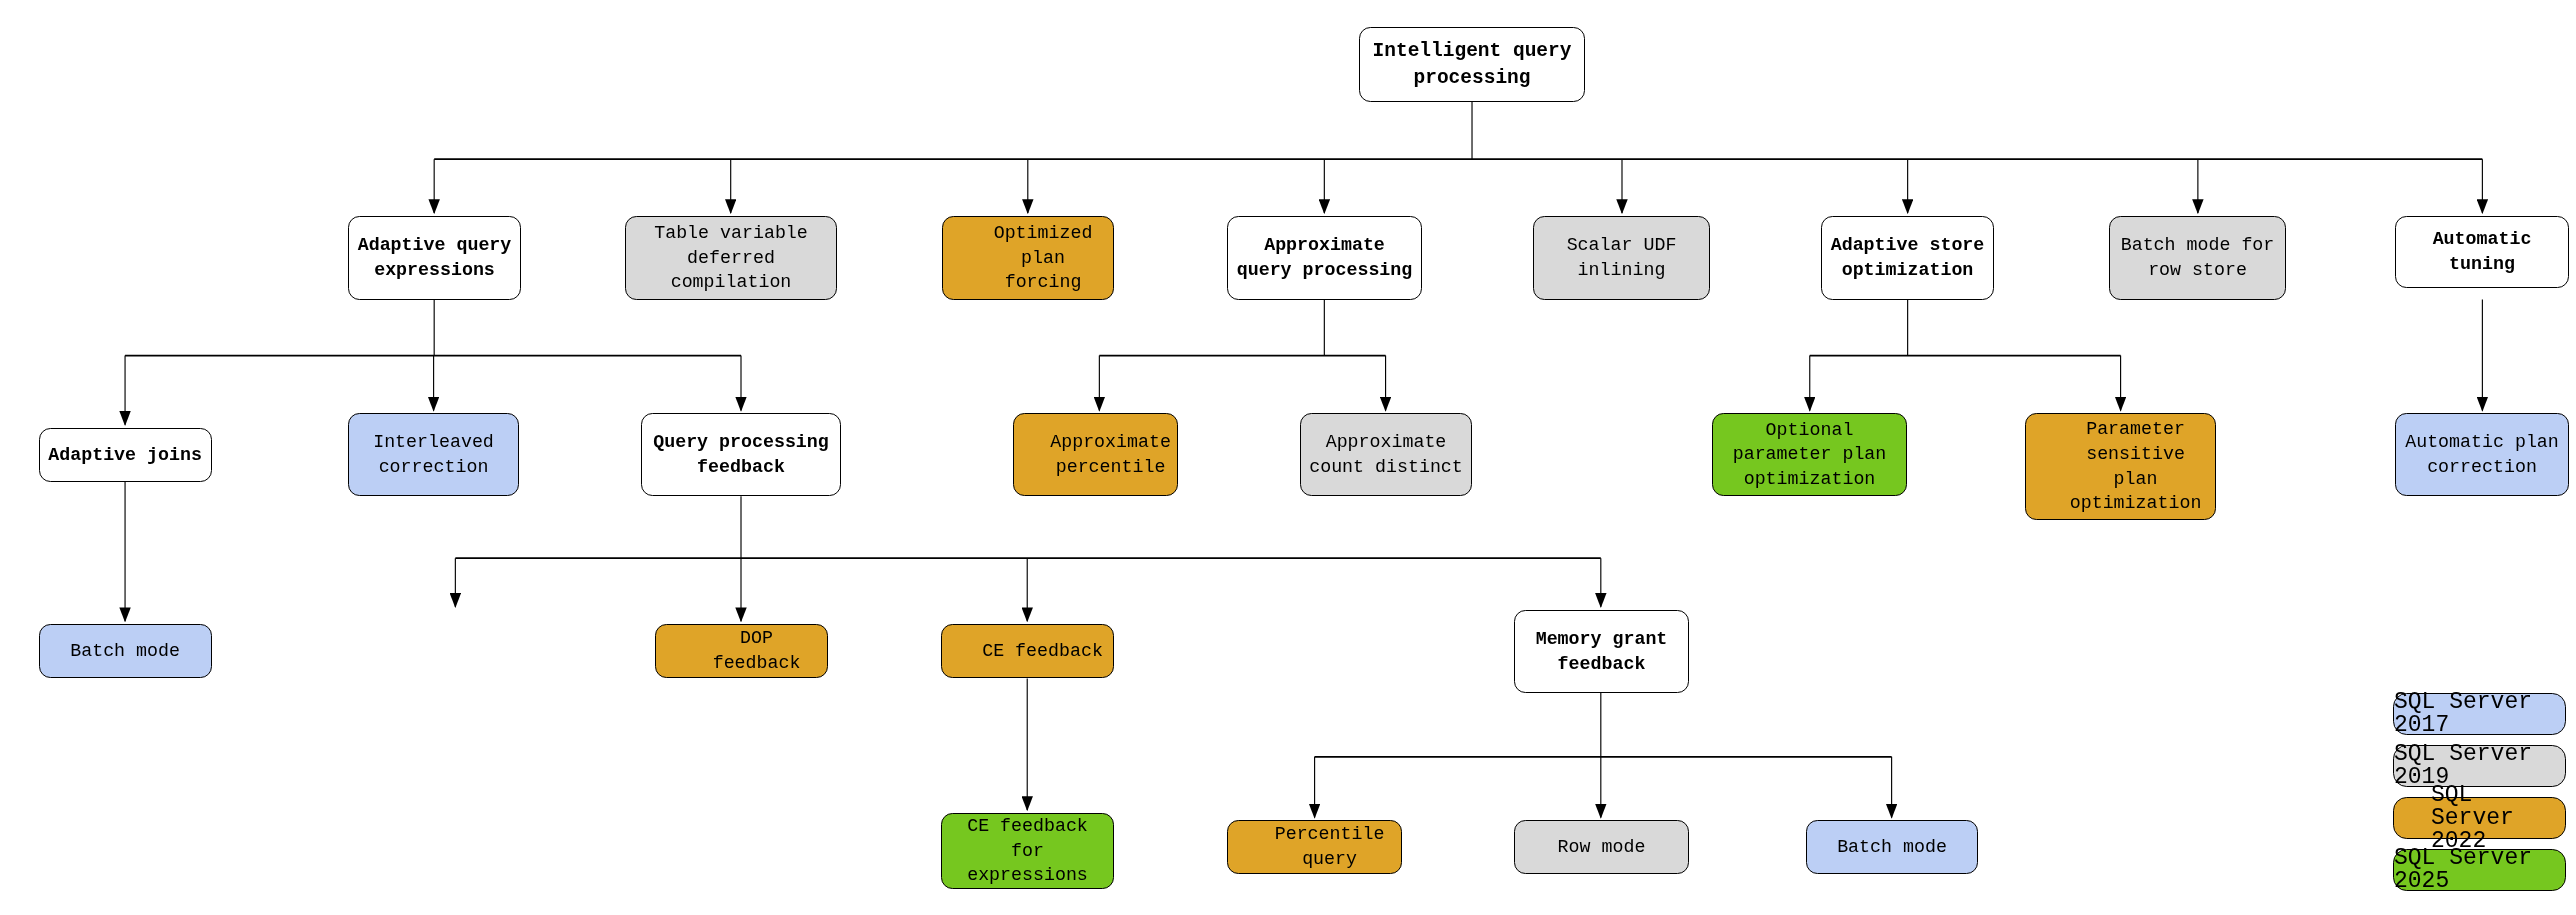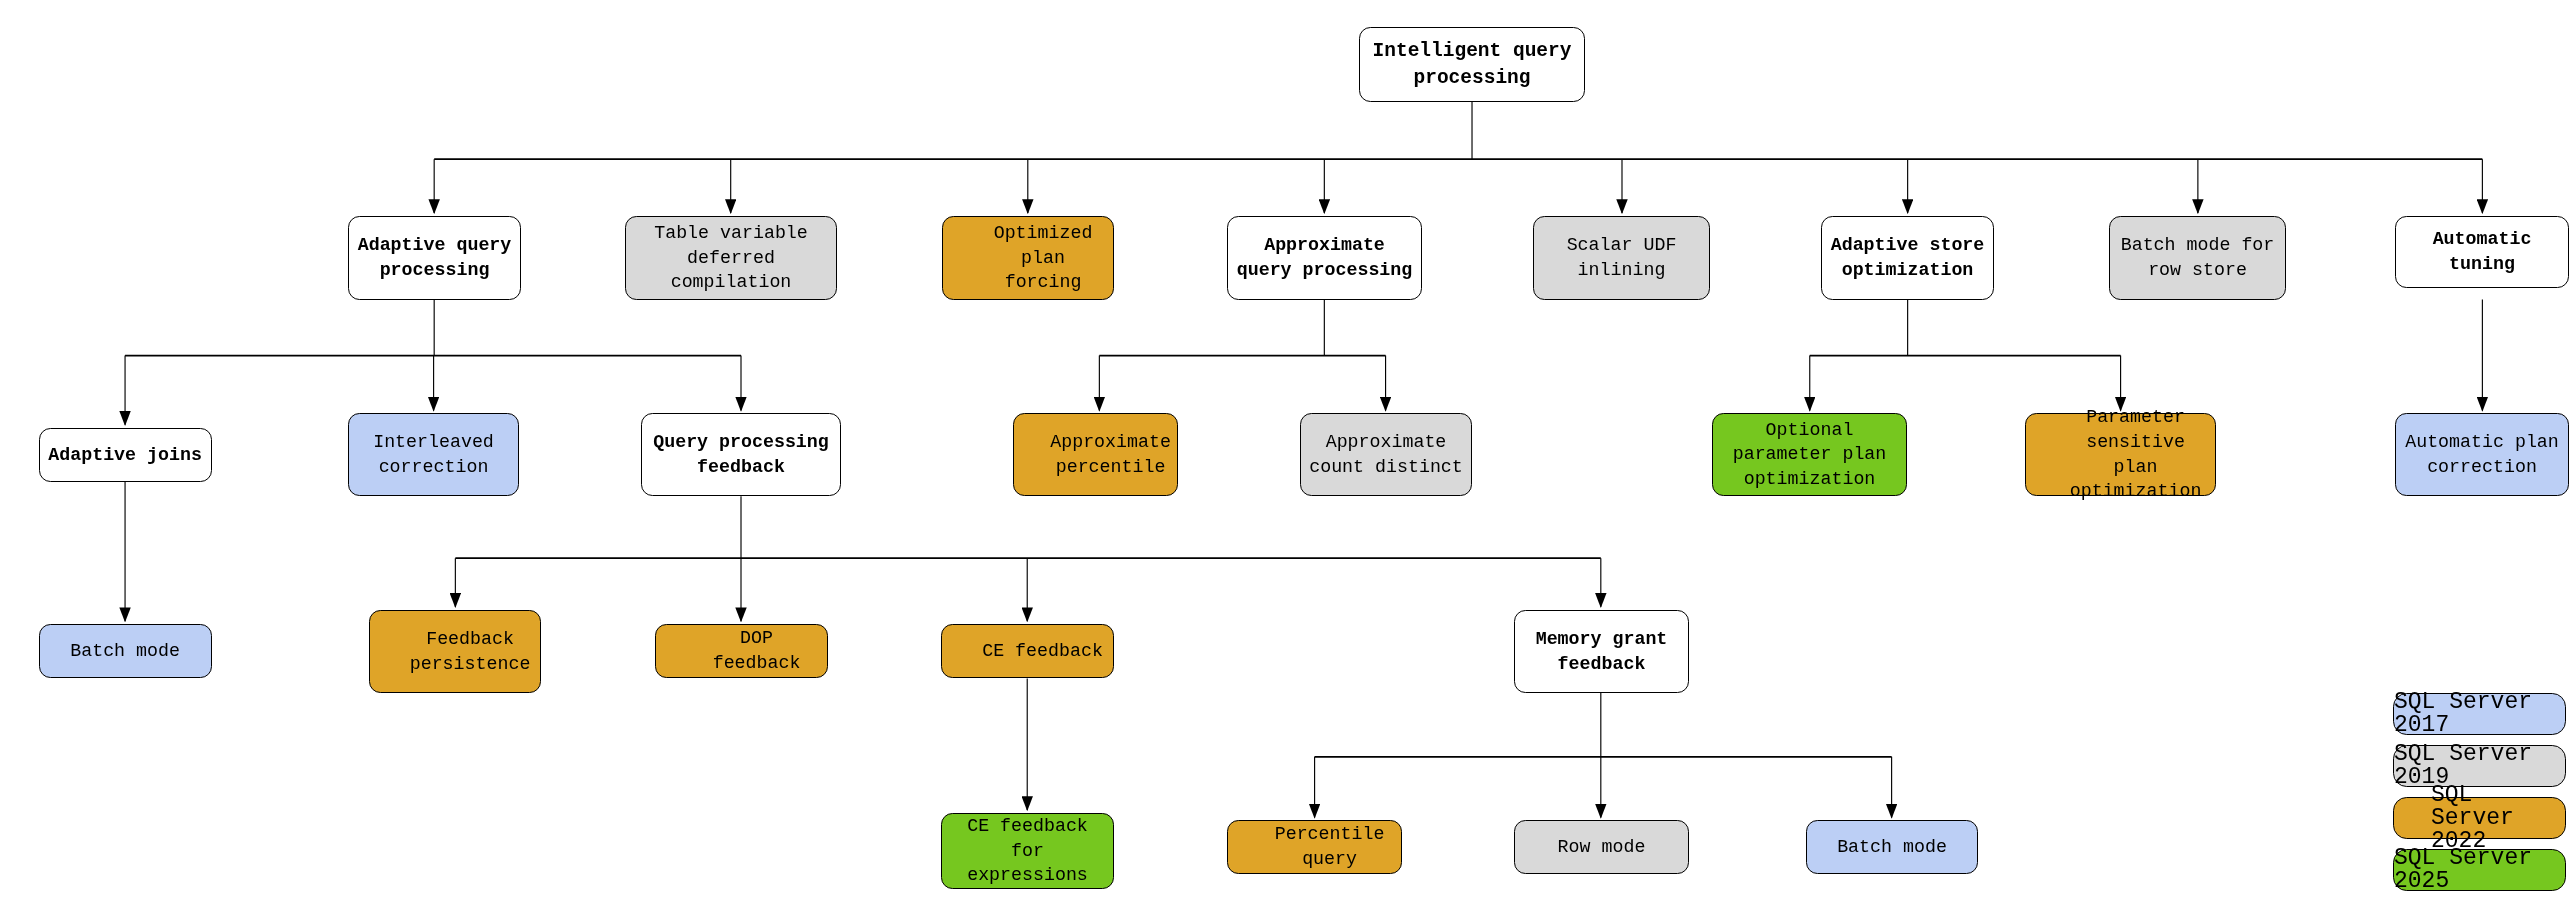--- a/index.html
+++ b/index.html
@@ -75,40 +75,39 @@
       <path d="M2772 975 V1060" marker-end="url(#arrow)"></path>
       <path d="M1770 1185 V1415" marker-end="url(#arrow)"></path>
       <path d="M2272 1322 V1428" marker-end="url(#arrow)"></path>
       <path d="M2772 1322 V1428" marker-end="url(#arrow)"></path>
       <path d="M3280 1322 V1428" marker-end="url(#arrow)"></path>
     </g>
   </svg>
 
   <div class="node plain root" style="left:1345px;top:27px;width:226px;height:75px">Intelligent query processing</div>
 
-  <div class="node plain" style="left:334px;top:216px;width:173px;height:84px">Adaptive query processing</div>
+  <div class="node plain" style="left:334px;top:216px;width:173px;height:84px">Adaptive query expressions</div>
   <div class="node v2019" style="left:611px;top:216px;width:212px;height:84px">Table variable deferred compilation</div>
   <div class="node v2022" style="left:928px;top:216px;width:172px;height:84px">Optimized plan forcing</div>
   <div class="node plain" style="left:1213px;top:216px;width:195px;height:84px">Approximate query processing</div>
   <div class="node v2019" style="left:1519px;top:216px;width:177px;height:84px">Scalar UDF inlining</div>
   <div class="node plain" style="left:1807px;top:216px;width:173px;height:84px">Adaptive store optimization</div>
   <div class="node v2019" style="left:2095px;top:216px;width:177px;height:84px">Batch mode for row store</div>
   <div class="node plain" style="left:2381px;top:216px;width:174px;height:72px">Automatic tuning</div>
 
   <div class="node plain" style="left:24.6px;top:428px;width:173px;height:54px">Adaptive joins</div>
   <div class="node v2017" style="left:334px;top:413px;width:171px;height:83px">Interleaved correction</div>
   <div class="node plain" style="left:627px;top:413px;width:200px;height:83px">Query processing feedback</div>
   <div class="node v2022" style="left:999px;top:413px;width:165px;height:83px">Approximate percentile</div>
   <div class="node v2019" style="left:1286px;top:413px;width:172px;height:83px">Approximate count distinct</div>
   <div class="node v2025" style="left:1698px;top:413px;width:195px;height:83px">Optional parameter plan optimization</div>
-  <div class="node v2022" style="left:2011px;top:413px;width:191px;height:83px">Parameter sensitive plan optimization</div>
+  <div class="node v2022" style="left:2011px;top:413px;width:191px;height:107px">Parameter sensitive plan optimization</div>
   <div class="node v2017" style="left:2381px;top:413px;width:174px;height:83px">Automatic plan correction</div>
 
   <div class="node v2017" style="left:24.6px;top:624px;width:173px;height:54px">Batch mode</div>
-  <div class="node v2022" style="left:355px;top:610px;width:172px;height:83px">Feedback persistence</div>
   <div class="node v2022" style="left:641px;top:624px;width:173px;height:54px">DOP feedback</div>
   <div class="node v2022" style="left:927px;top:624px;width:173px;height:54px">CE feedback</div>
   <div class="node plain" style="left:1500px;top:610px;width:175px;height:83px">Memory grant feedback</div>
 
   <div class="node v2025" style="left:927px;top:813px;width:173px;height:76px">CE feedback for expressions</div>
   <div class="node v2022" style="left:1213px;top:820px;width:175px;height:54px">Percentile query</div>
   <div class="node v2019" style="left:1500px;top:820px;width:175px;height:54px">Row mode</div>
   <div class="node v2017" style="left:1792px;top:820px;width:172px;height:54px">Batch mode</div>
 
   <div>

